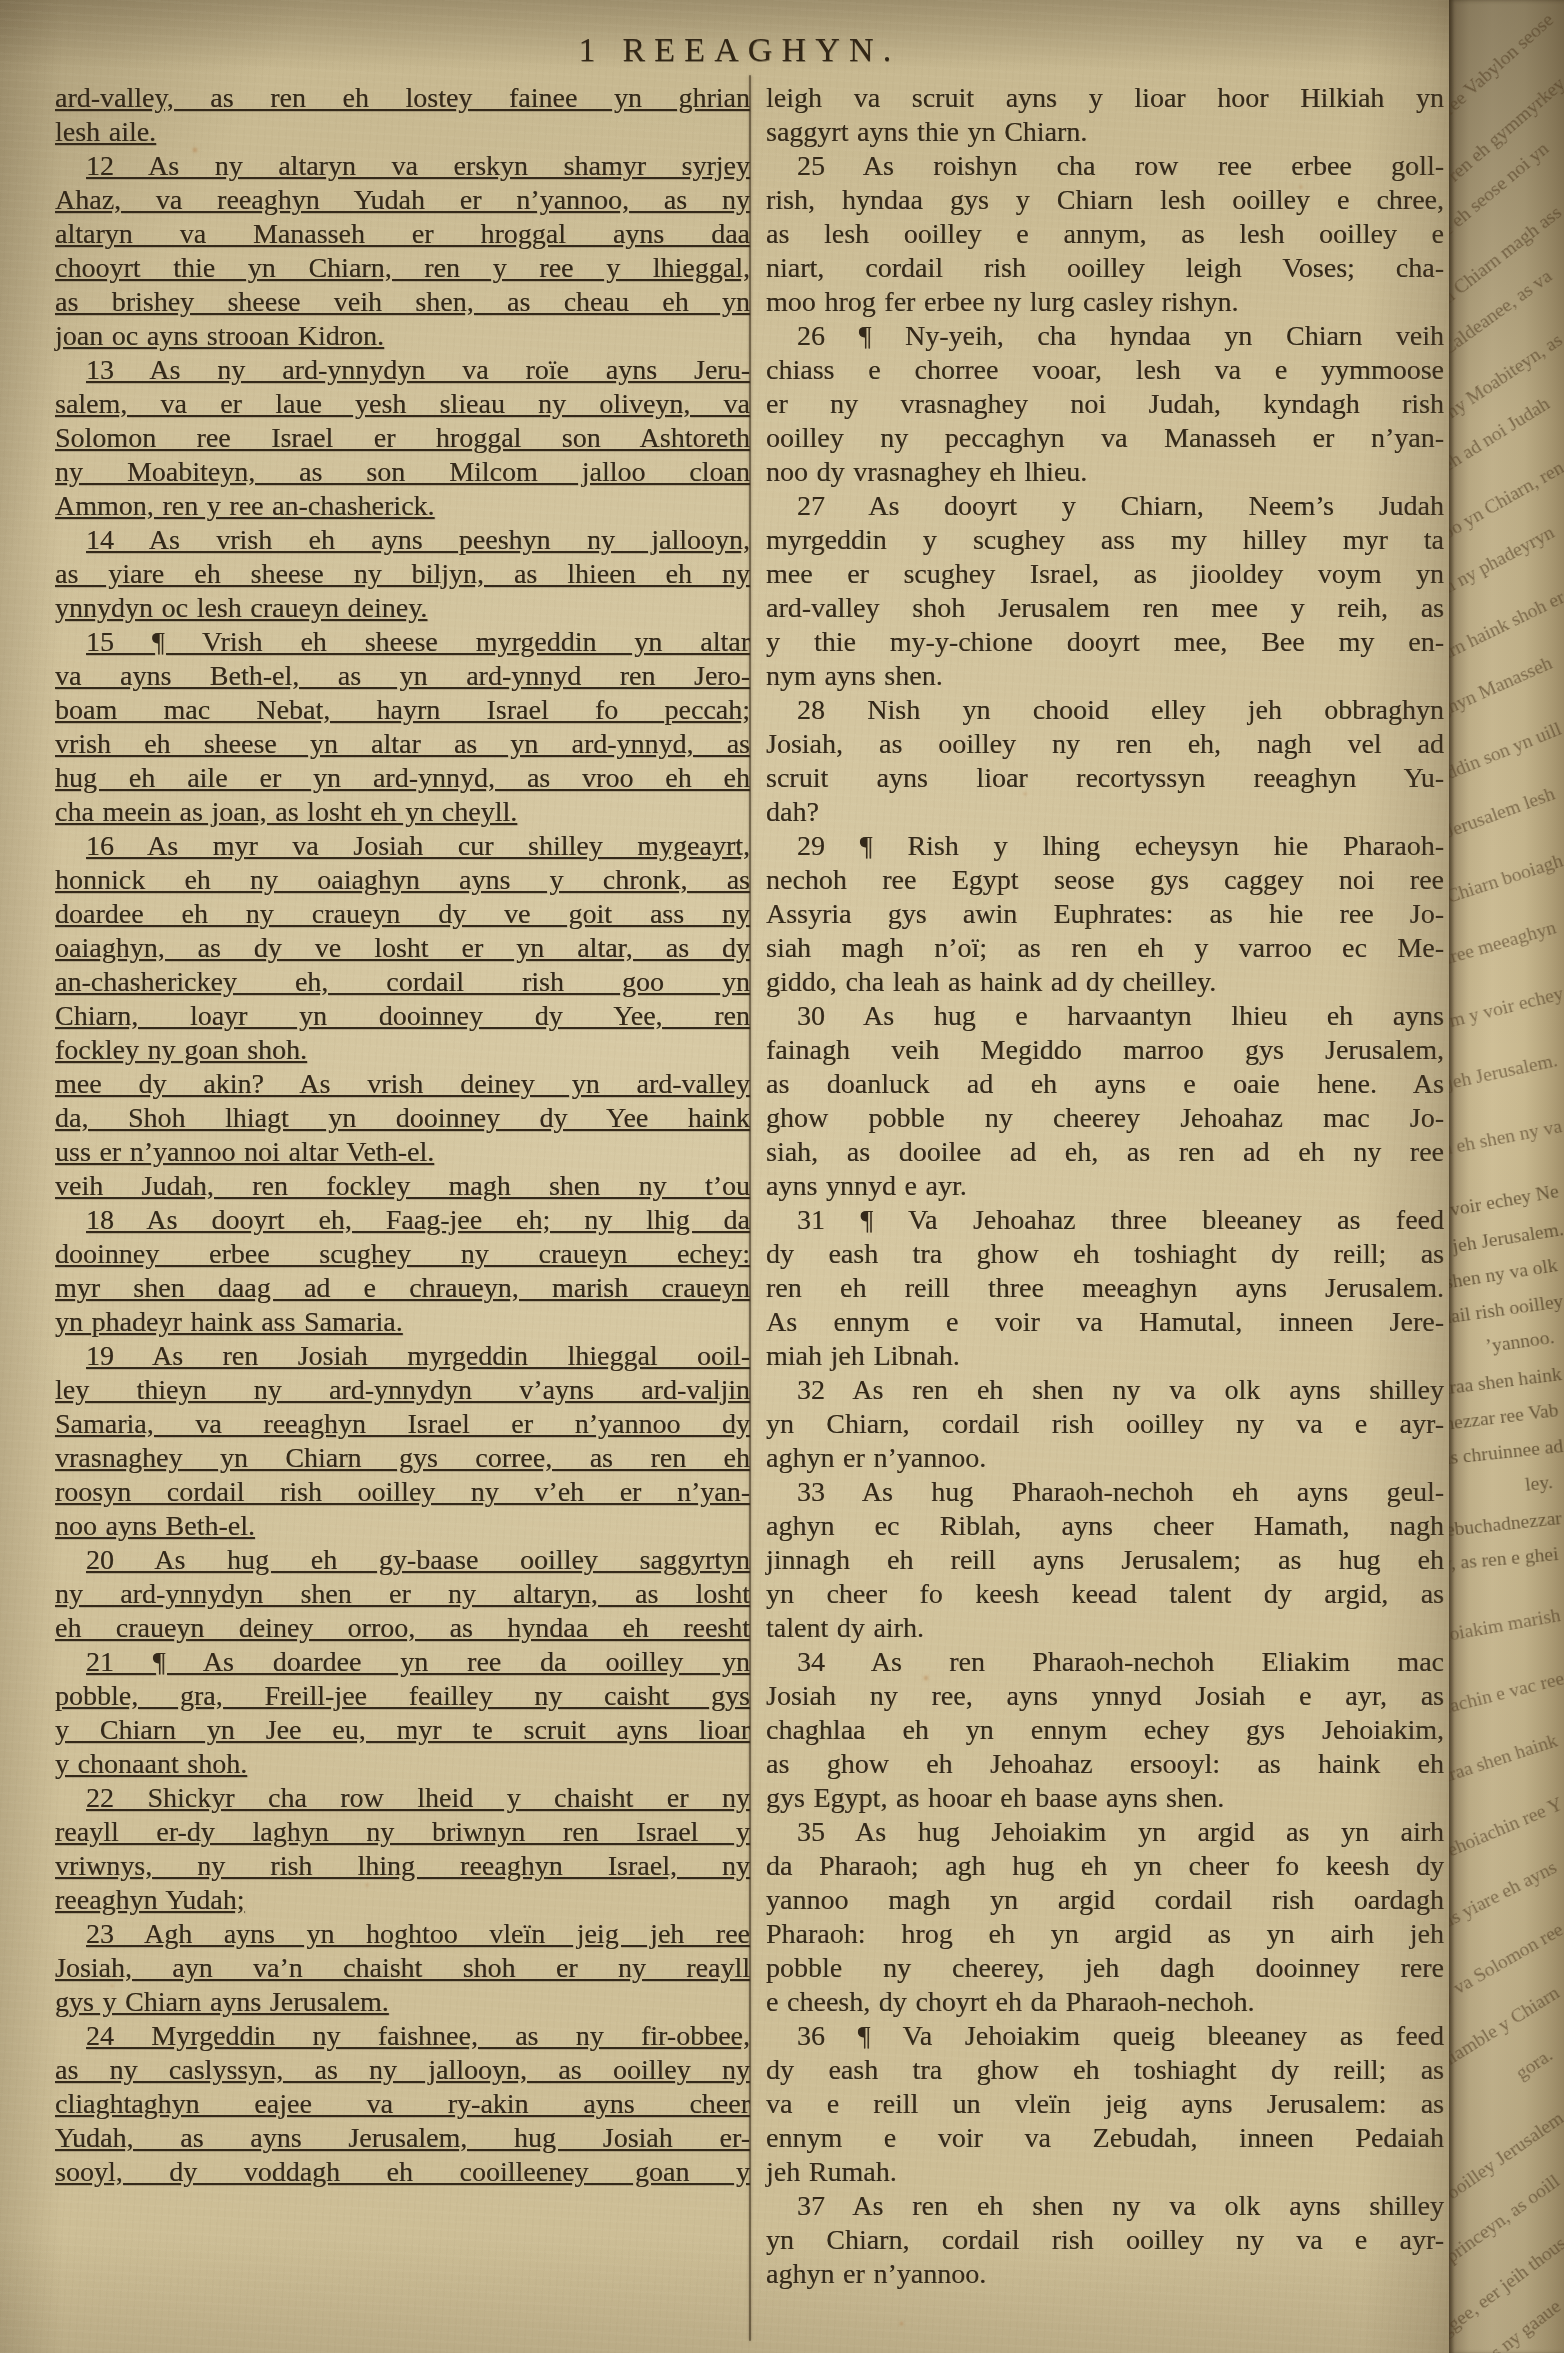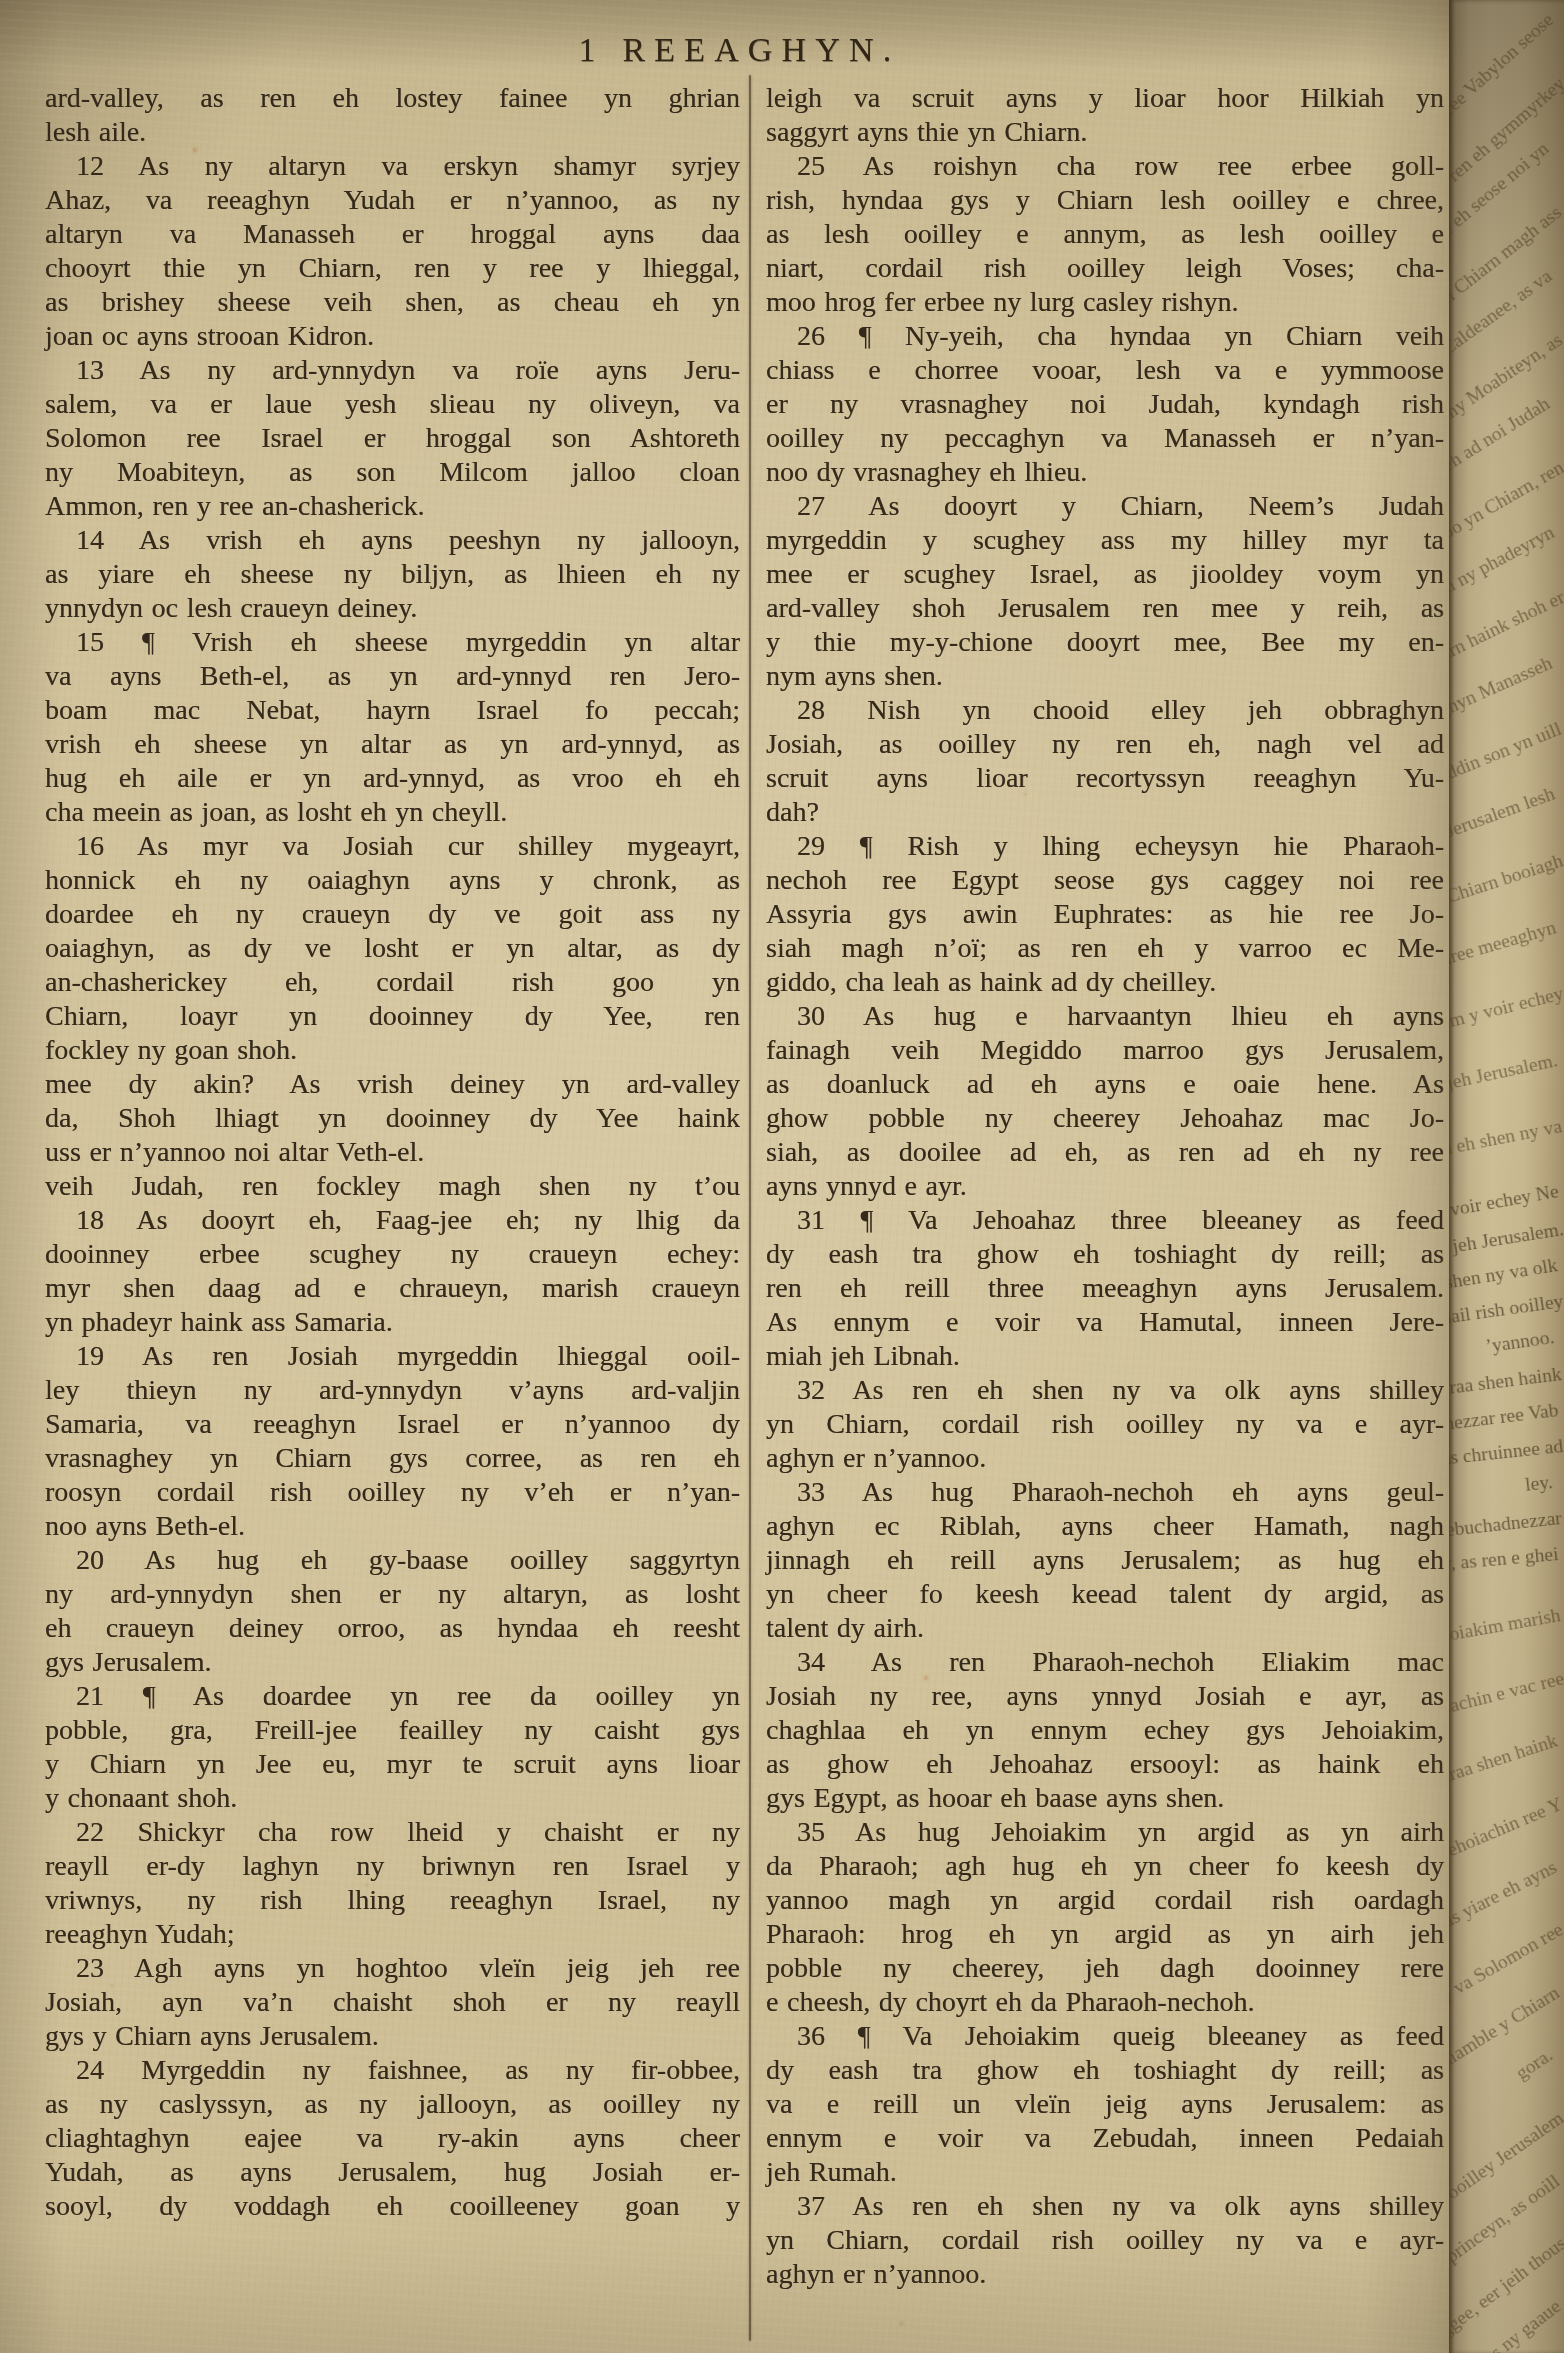--- a/index.html
+++ b/index.html
@@ -23,21 +23,21 @@
       repeating-linear-gradient(3deg, rgba(255,246,220,.03) 0 2.3px, transparent 2.3px 8.6px);
   }
   .header{
     position:absolute;top:27px;left:0;width:1479px;height:45px;line-height:45px;
     text-align:center;font-size:34px;letter-spacing:.27em;
     color:#31261668;color:#312616;
     text-shadow:0.3px 0.5px 0.6px rgba(49,38,22,.45);
     white-space:nowrap;
   }
   .col{position:absolute;top:81px;}
-  .col-left{left:45px;width:695px;}
+  .col-left{left:55px;width:695px;text-decoration:underline;}
   .col-right{left:766px;width:678px;}
   .line{
     height:34px;line-height:34px;font-size:28px;
     text-align:justify;text-align-last:justify;
     white-space:nowrap;word-spacing:1.6px;
     text-shadow:0.3px 0.4px 0.5px rgba(52,41,26,.5);
   }
   .line.end{text-align-last:left;}
   .line.ind{padding-left:31px;}
   .divider{
@@ -110,21 +110,20 @@
       <div class="line end">yn phadeyr haink ass Samaria.</div>
       <div class="line ind">19 As ren Josiah myrgeddin lhieggal ooil-</div>
       <div class="line">ley thieyn ny ard-ynnydyn v’ayns ard-valjin</div>
       <div class="line">Samaria, va reeaghyn Israel er n’yannoo dy</div>
       <div class="line">vrasnaghey yn Chiarn gys corree, as ren eh</div>
       <div class="line">roosyn cordail rish ooilley ny v’eh er n’yan-</div>
       <div class="line end">noo ayns Beth-el.</div>
       <div class="line ind">20 As hug eh gy-baase ooilley saggyrtyn</div>
       <div class="line">ny ard-ynnydyn shen er ny altaryn, as losht</div>
       <div class="line">eh craueyn deiney orroo, as hyndaa eh reesht</div>
-      <div class="line end">gys Jerusalem.</div>
       <div class="line ind">21 ¶ As doardee yn ree da ooilley yn</div>
       <div class="line">pobble, gra, Freill-jee feailley ny caisht gys</div>
       <div class="line">y Chiarn yn Jee eu, myr te scruit ayns lioar</div>
       <div class="line end">y chonaant shoh.</div>
       <div class="line ind">22 Shickyr cha row lheid y chaisht er ny</div>
       <div class="line">reayll er-dy laghyn ny briwnyn ren Israel y</div>
       <div class="line">vriwnys, ny rish lhing reeaghyn Israel, ny</div>
       <div class="line end">reeaghyn Yudah;</div>
       <div class="line ind">23 Agh ayns yn hoghtoo vleïn jeig jeh ree</div>
       <div class="line">Josiah, ayn va’n chaisht shoh er ny reayll</div>

